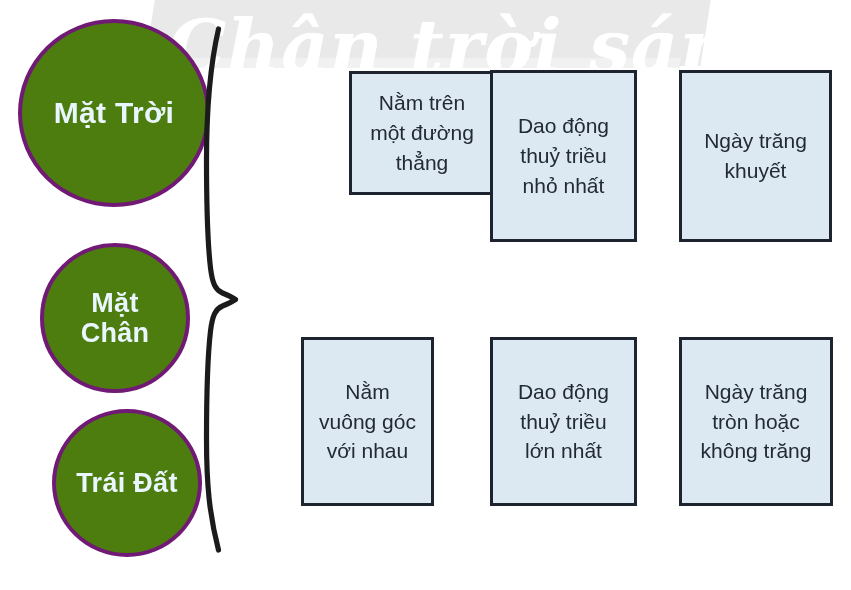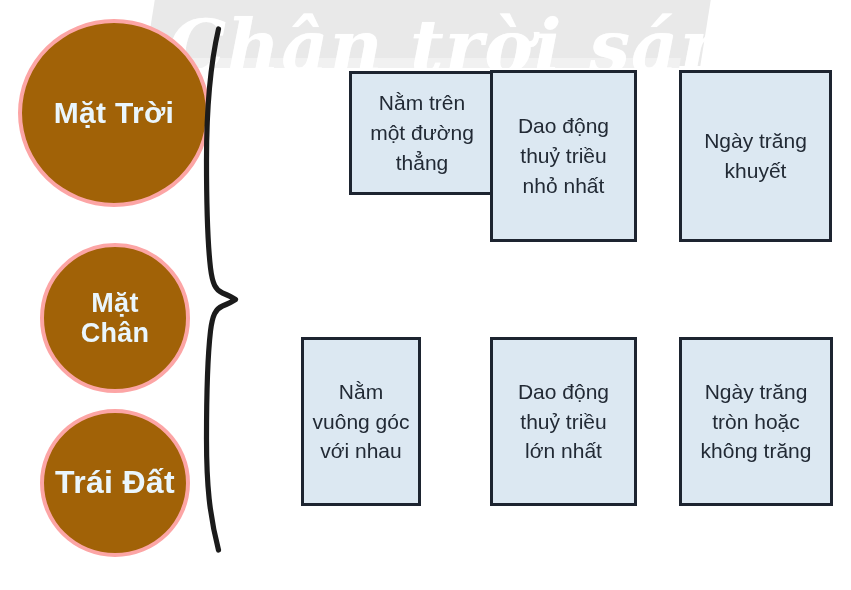--- a/index.html
+++ b/index.html
@@ -44,36 +44,36 @@
     white-space:nowrap;
     text-shadow:0 0 1px rgba(255,255,255,.7);
     user-select:none;
   }
 
   
   .circle{
     position:absolute;
     z-index:3;
     border-radius:50%;
-    background:#a16207;
-    border:4px solid #fca5a5;
+    background:#4d7c0f;
+    border:4px solid #701a75;
     box-sizing:border-box;
     display:flex;
     align-items:center;
     justify-content:center;
     text-align:center;
     color:#eaf6fd;
     font-weight:700;
     letter-spacing:.3px;
     line-height:1.12;
   }
   .circle span{display:block;}
   #circle-sun   {left:18px; top:19px;  width:192px;height:188px;font-size:30px;}
   #circle-moon  {left:40px; top:243px; width:150px;height:150px;font-size:27px;}
-  #circle-earth {left:40px; top:409px; width:150px;height:148px;font-size:32px;}
+  #circle-earth {left:52px; top:409px; width:150px;height:148px;font-size:27px;}
 
   
   #brace{
     position:absolute;
     left:200px;top:10px;
     width:95px;height:570px;
     z-index:4;
     pointer-events:none;
   }
 
@@ -91,21 +91,21 @@
     color:#222a35;
     font-size:21px;
     line-height:1.42;
     padding:4px 6px;
   }
   .box .txt{display:block;white-space:pre-line;}
 
   #box-r1c1{left:301px;top:71px; width:146px;height:124px;margin-left:48px;}
   #box-r1c2{left:490px;top:70px; width:147px;height:172px;}
   #box-r1c3{left:679px;top:70px; width:153px;height:172px;}
-  #box-r2c1{left:301px;top:337px;width:120px;height:169px;}
+  #box-r2c1{left:301px;top:337px;width:133px;height:169px;}
   #box-r2c2{left:490px;top:337px;width:147px;height:169px;}
   #box-r2c3{left:679px;top:337px;width:154px;height:169px;}
 </style>
 </head>
 <body>
 
 <div id="stage">
 
   <div class="watermark-band"></div>
   <div class="watermark-band2"></div>

